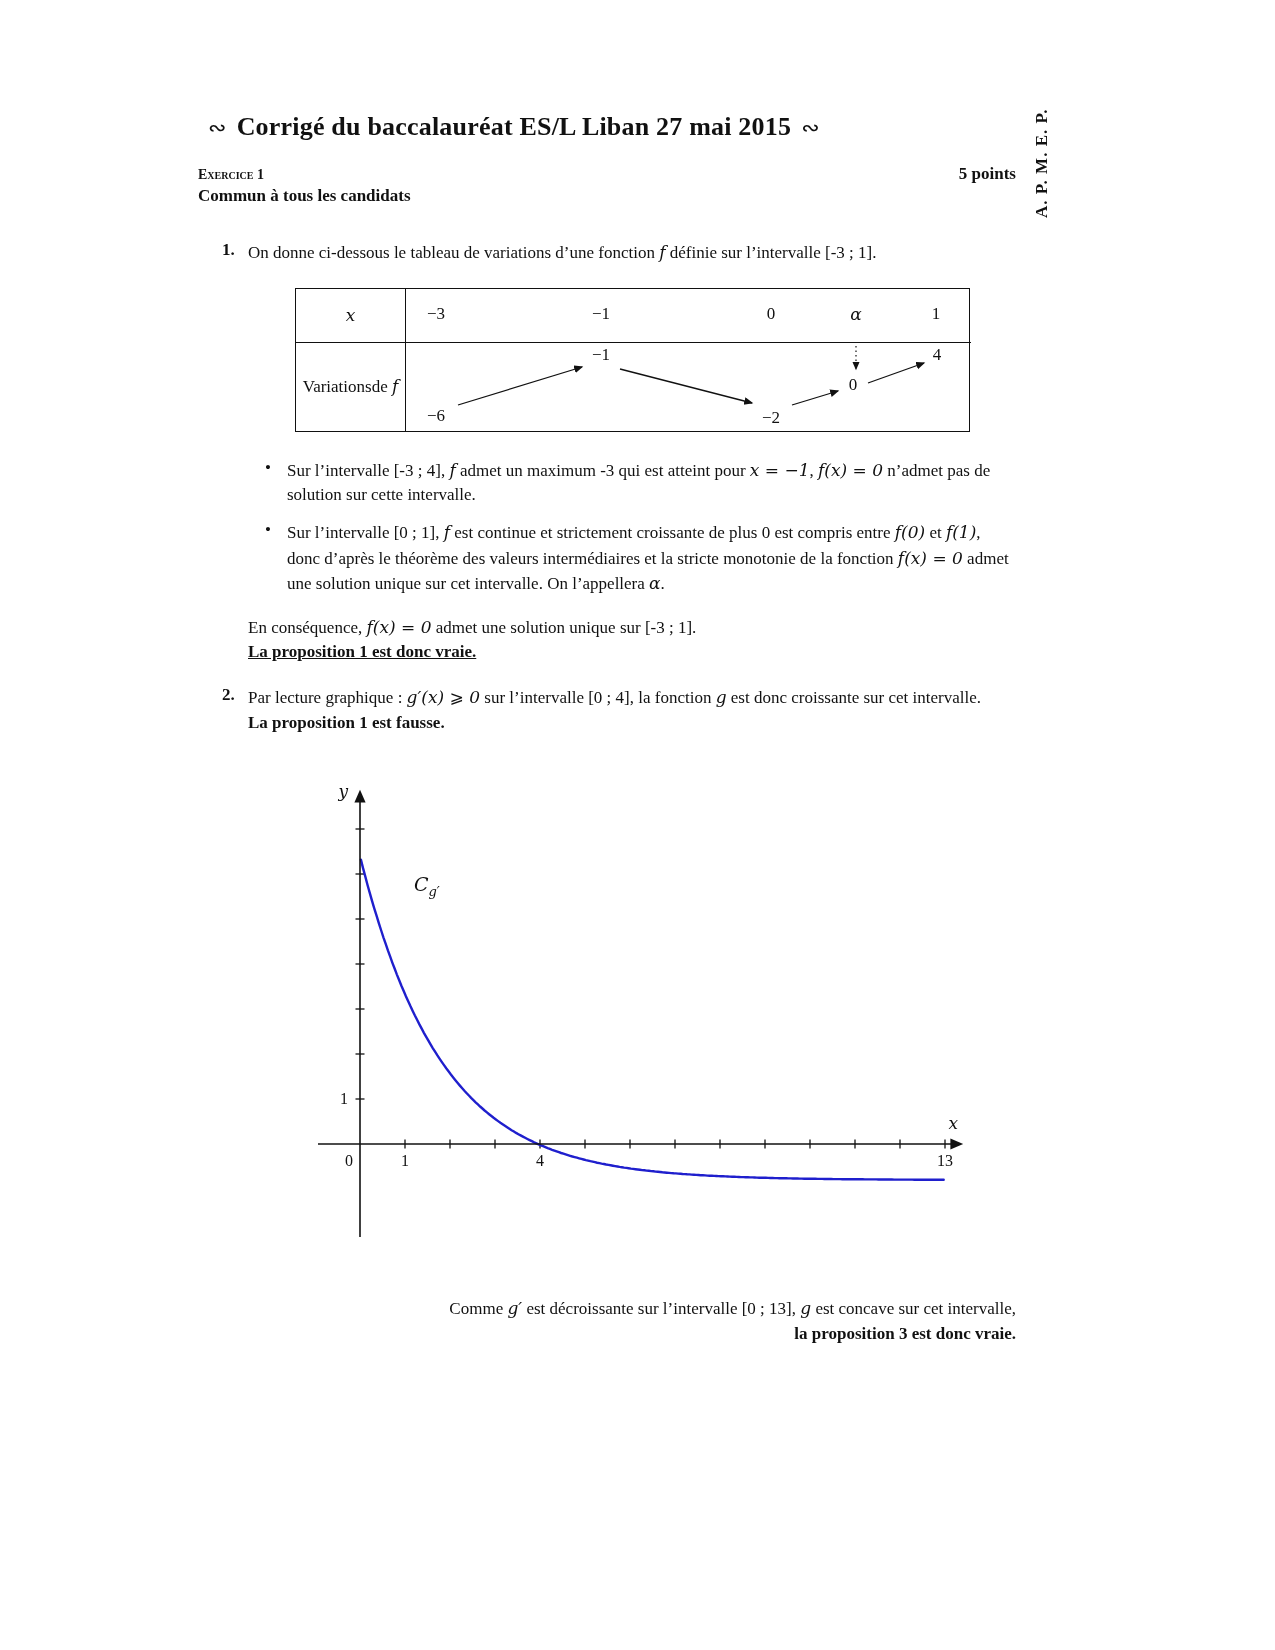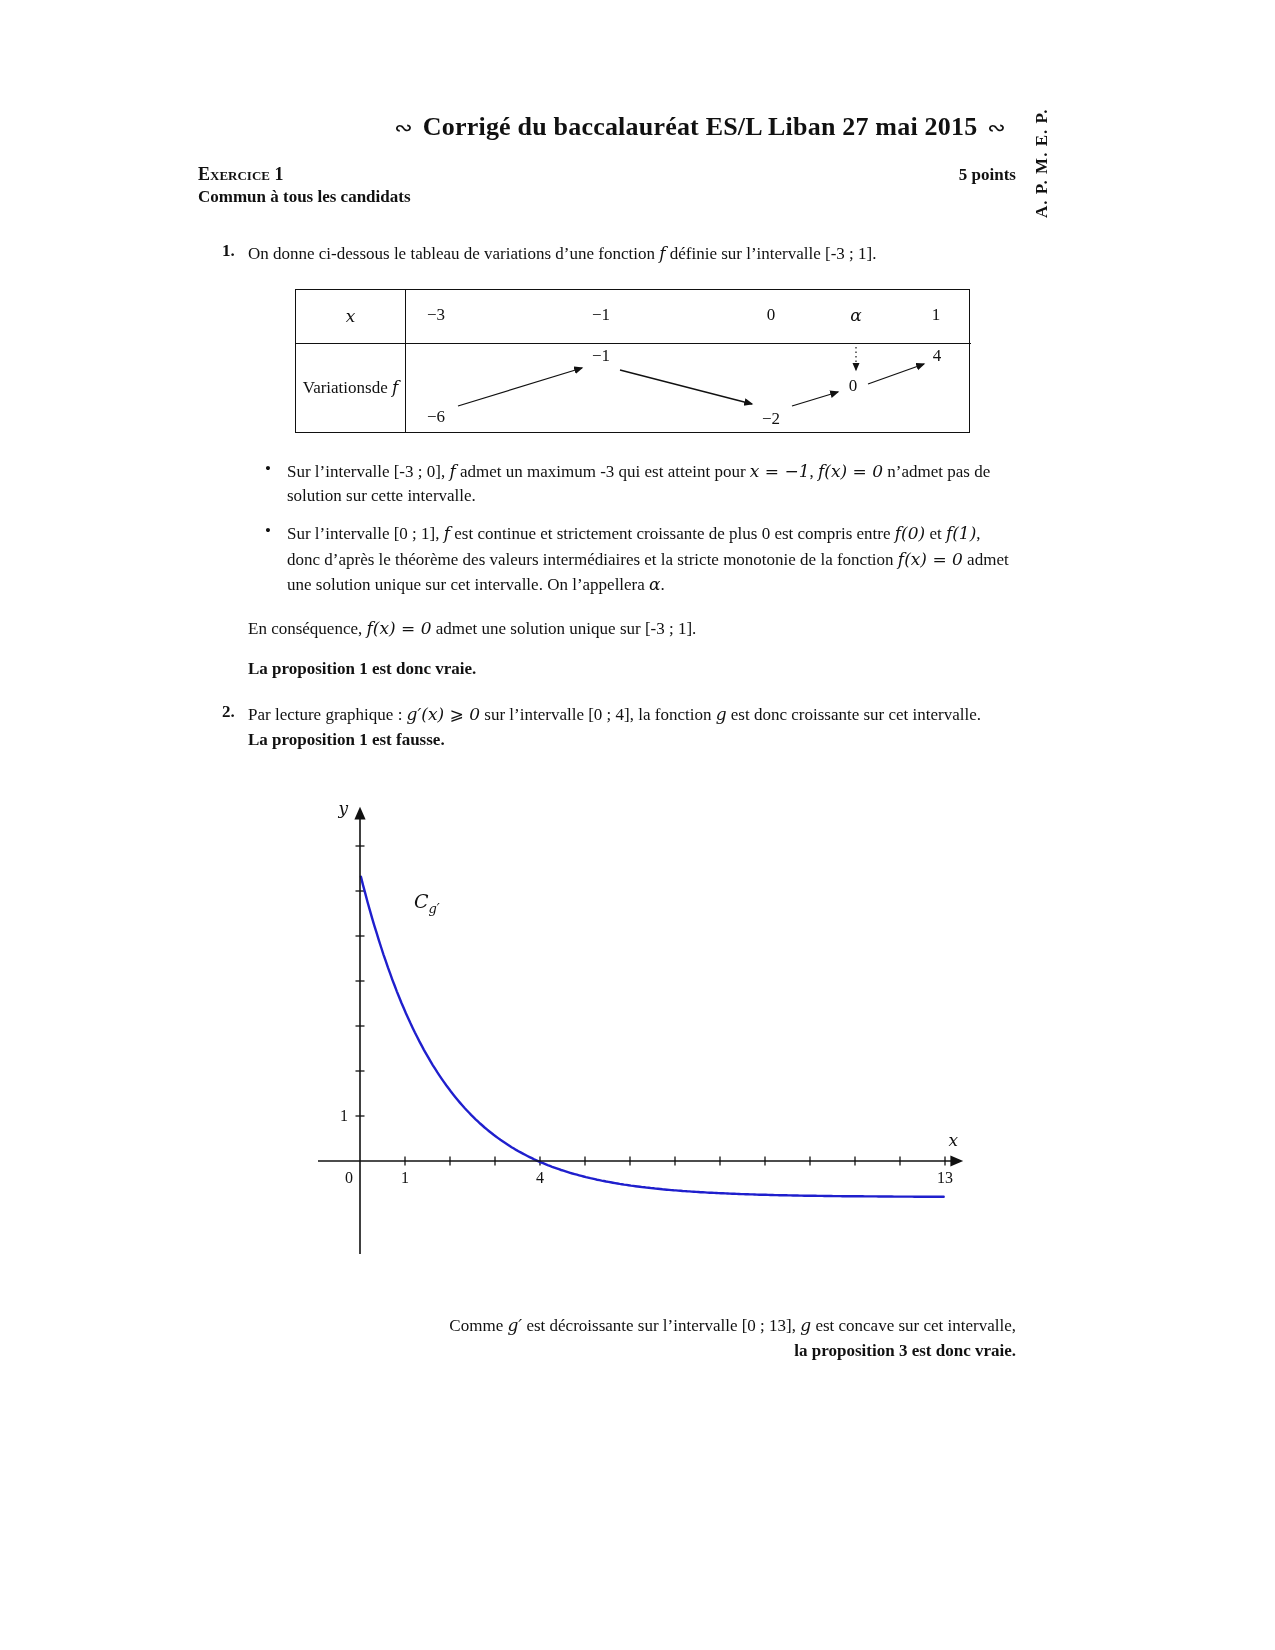--- a/index.html
+++ b/index.html
@@ -14,37 +14,37 @@
     color: #111111;
     overflow: hidden;
   }
   .content {
     position: absolute;
     left: 198px;
     top: 112px;
     width: 818px;
   }
   .title {
-    text-align: right;
+    text-align: left;
     font-size: 26px;
     font-weight: bold;
     margin-bottom: 22px;
     letter-spacing: 0.2px;
   }
   .ornament { font-size: 22px; font-weight: normal; padding: 0 10px; }
   .exercise-row {
     display: flex;
     justify-content: space-between;
     align-items: baseline;
     margin-bottom: 2px;
   }
   .exercise-label {
     font-weight: bold;
     font-variant: small-caps;
-    font-size: 18px;
+    font-size: 14px;
     font-family: Liberation Serif, serif;
   }
   .points { font-weight: bold; }
   .subtitle { font-weight: bold; margin-bottom: 34px; }
   p { line-height: 1.45; }
   .item { display: flex; margin-bottom: 20px; }
   .item-num {
     width: 50px;
     padding-left: 24px;
     font-weight: bold;
@@ -181,30 +181,30 @@
               <span class="vt-val bv-min">−2</span>
               <span class="vt-val bv-zero">0</span>
               <span class="vt-val bv-end">4</span>
             </div>
           </div>
         </div>
 
         <ul style="list-style:none; margin: 0 0 18px 0;">
           <li style="position:relative; padding-left:39px; margin-bottom:12px;">
             <span style="position:absolute; left:17px;">•</span>
-            <p><span>Sur l’intervalle [-3 ; 0], </span><span class="math">f</span><span> admet un maximum -3 qui est atteint pour </span><span class="math">x = −1</span><span>, </span><span class="math">f(x) = 0</span><span> n’admet pas de solution sur cette intervalle.</span></p>
+            <p><span>Sur l’intervalle [-3 ; 4], </span><span class="math">f</span><span> admet un maximum -3 qui est atteint pour </span><span class="math">x = −1</span><span>, </span><span class="math">f(x) = 0</span><span> n’admet pas de solution sur cette intervalle.</span></p>
           </li>
           <li style="position:relative; padding-left:39px;">
             <span style="position:absolute; left:17px;">•</span>
             <p><span>Sur l’intervalle [0 ; 1], </span><span class="math">f</span><span> est continue et strictement croissante de plus 0 est compris entre </span><span class="math">f(0)</span><span> et </span><span class="math">f(1)</span><span>, donc d’après le théorème des valeurs intermédiaires et la stricte monotonie de la fonction </span><span class="math">f(x) = 0</span><span> admet une solution unique sur cet intervalle. On l’appellera </span><span class="math">α</span><span>.</span></p>
           </li>
         </ul>
 
         <p><span>En conséquence, </span><span class="math">f(x) = 0</span><span> admet une solution unique sur [-3 ; 1].</span></p>
-        <p class="bold" style="margin-top:16px;">La proposition 1 est donc vraie.</p>
+        <p class="bold" style="margin-top:0;text-decoration:underline;">La proposition 1 est donc vraie.</p>
       </div>
     </div>
 
     <div class="item">
       <div class="item-num">2.</div>
       <div class="item-body">
         <p><span>Par lecture graphique : </span><span class="math">g′(x) ⩾ 0</span><span> sur l’intervalle [0 ; 4], la fonction </span><span class="math">g</span><span> est donc croissante sur cet intervalle.</span></p>
         <p class="bold">La proposition 1 est fausse.</p>
       </div>
     </div>

